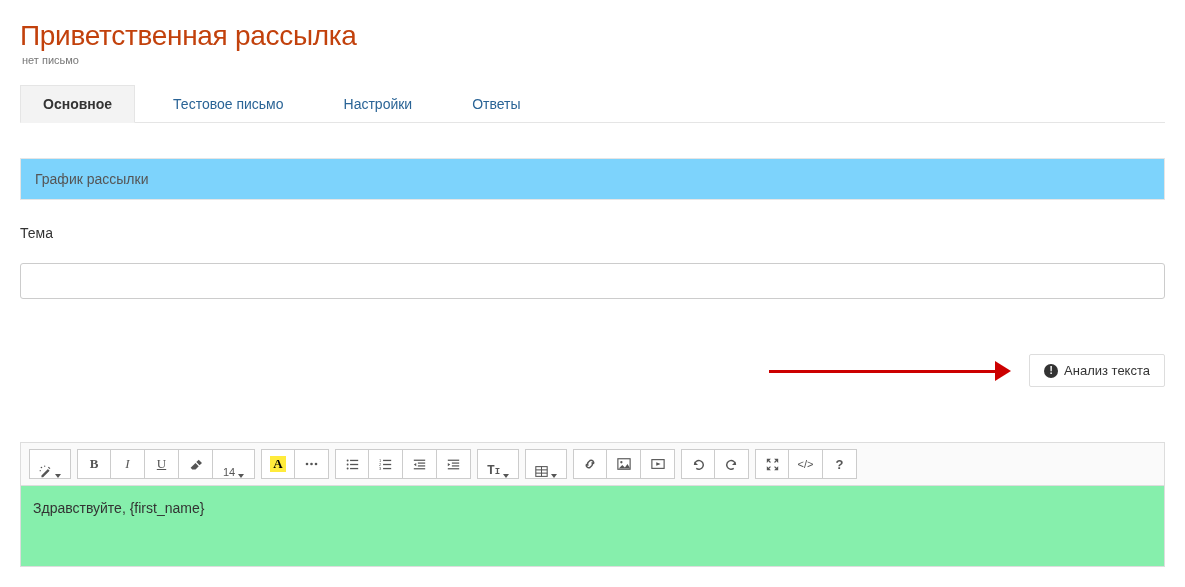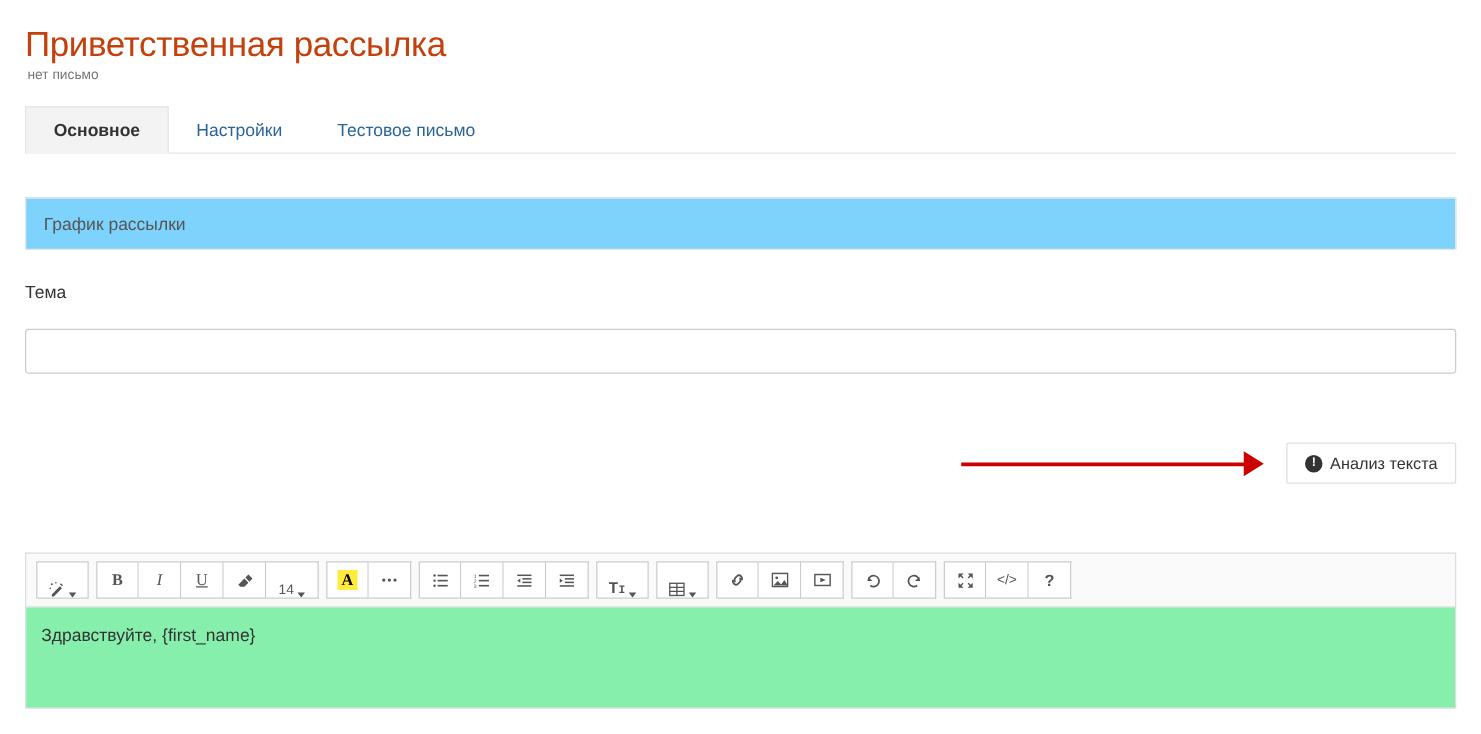--- a/index.html
+++ b/index.html
@@ -19,21 +19,21 @@
     letter-spacing: -0.3px;
   }
   .no-tags {
     font-size: 11px;
     color: #777;
     margin: 0 0 18px 2px;
   }
   .tabs {
     display: flex;
     border-bottom: 1px solid #e5e5e5;
-    gap: 0;
+    gap: 16px;
   }
   .tab {
     padding: 10px 22px;
     font-size: 14px;
     cursor: pointer;
     color: #2a6496;
     background: transparent;
     border: none;
     position: relative;
     top: 1px;
@@ -184,22 +184,23 @@
 </head>
 <body>
 
 
 
 <h1 class="page-title">Приветственная рассылка</h1>
 <div class="no-tags">нет письмо</div>
 
 <div class="tabs">
   <button class="tab active">Основное</button>
+  <button class="tab">Тестовое письмо</button>
   <button class="tab">Настройки</button>
-  <button class="tab">Тестовое письмо</button>
+  <button class="tab">Ответы</button>
 </div>
 
 <div class="schedule-bar">График рассылки</div>
 
 <div class="field-label">Тема</div>
 <input type="text" class="text-input" value="" style="">
 
 <div class="analysis-row">
   <div class="arrow-wrap">
     <div class="arrow-line"></div>

